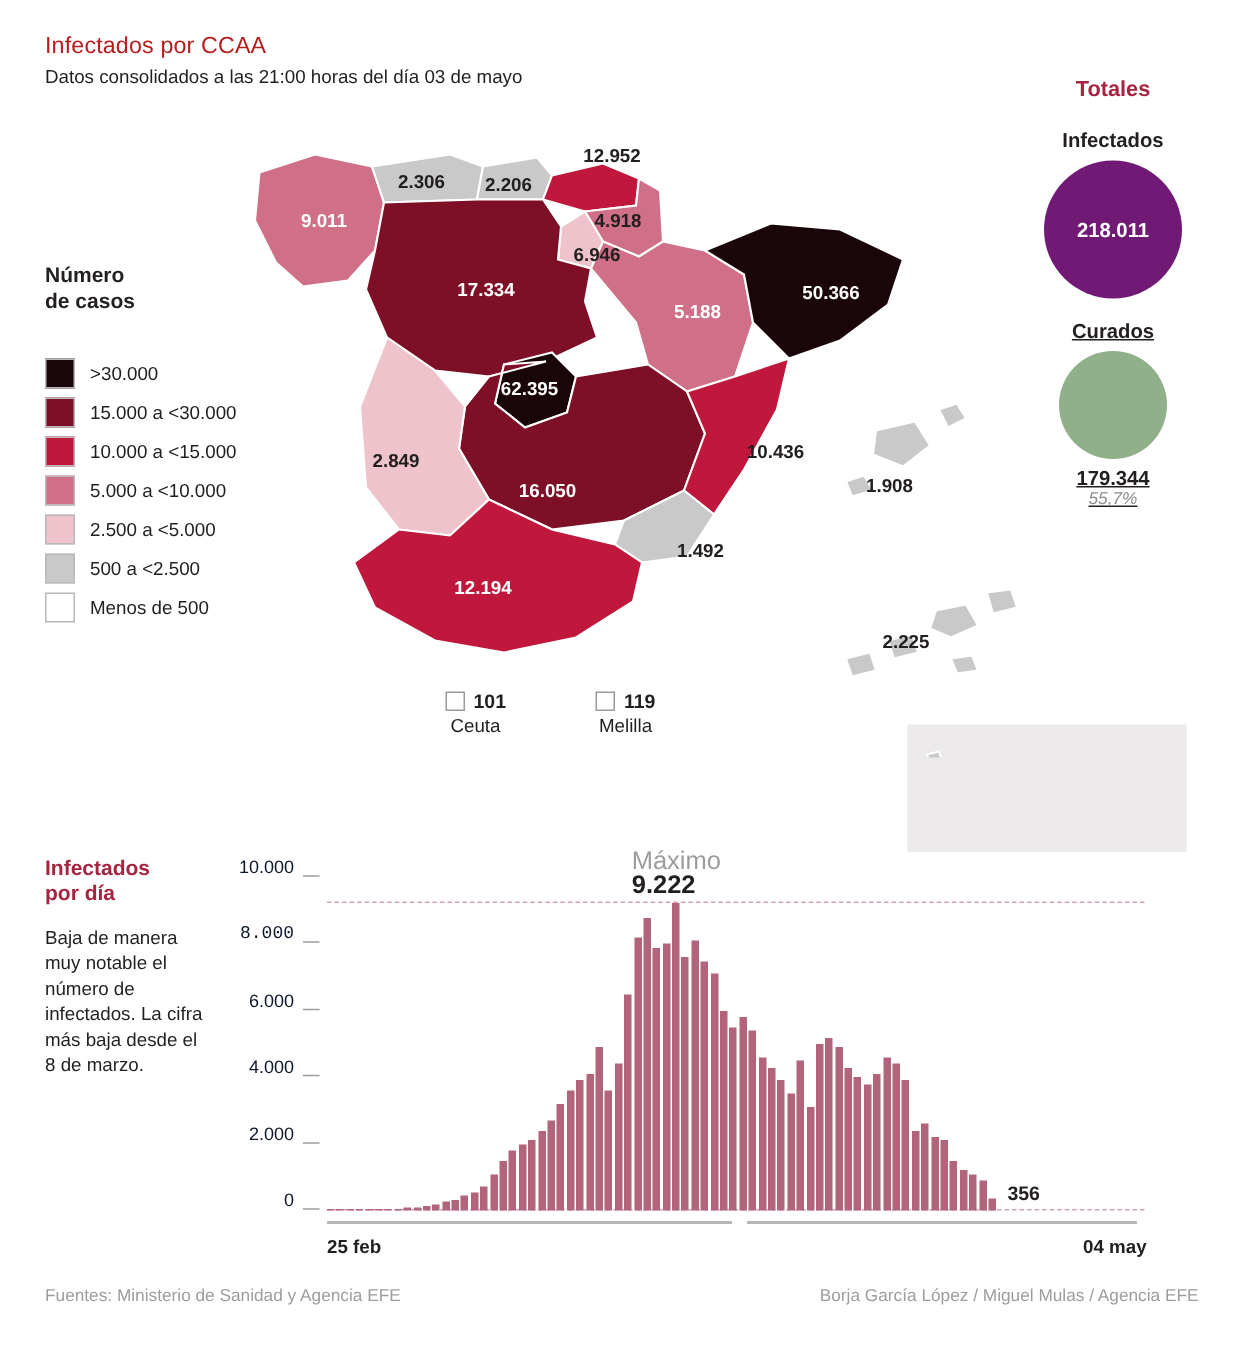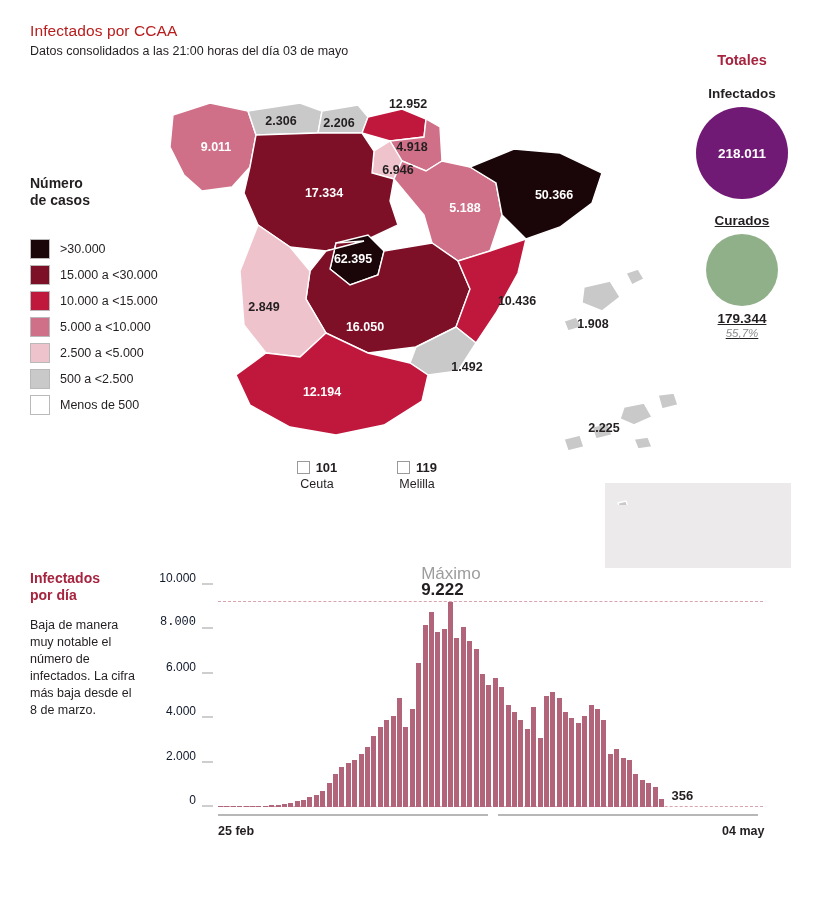--- a/index.html
+++ b/index.html
@@ -347,13 +347,17 @@
       <div class="mx-word">Máximo</div>
       <div class="mx-val">9.222</div>
     </div>
     <div id="last-label" style="left: 521.6px; bottom: 37px;">356</div>
     <div class="xaxis-line" style="left:68px;bottom:24px;width:270px;"></div>
     <div class="xaxis-line" style="left:348px;bottom:24px;width:260px;"></div>
     <div class="xlabel" style="left:68px;bottom:2px;">25 feb</div>
     <div class="xlabel" style="left:572px;bottom:2px;">04 may</div>
   </div>
 
+  <div id="footer">
+    <div id="src">Fuentes: Ministerio de Sanidad y Agencia EFE</div>
+    <div id="credit">Borja García López / Miguel Mulas / Agencia EFE</div>
+  </div>
 </div>
 
 </body></html>

